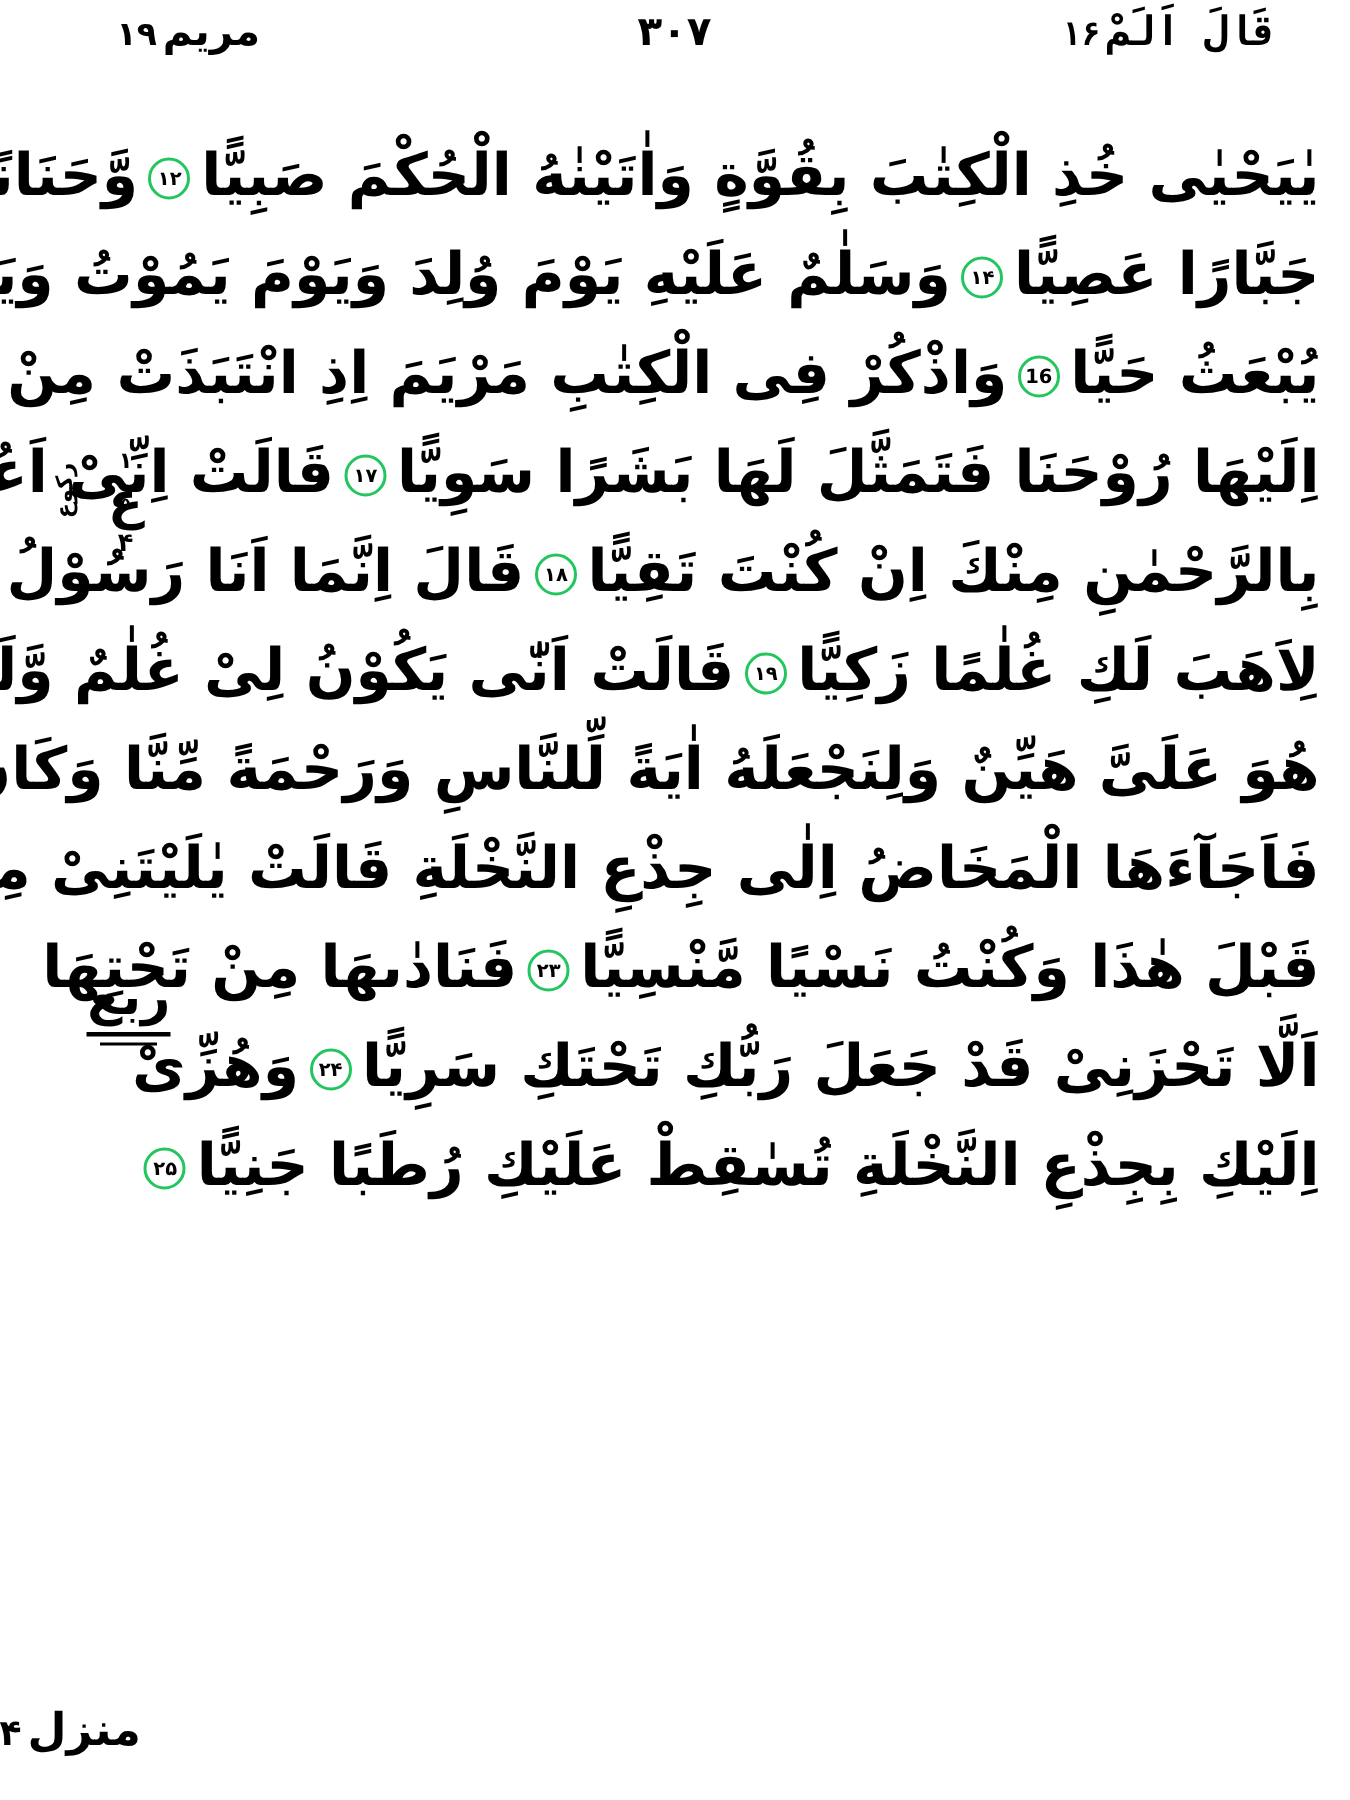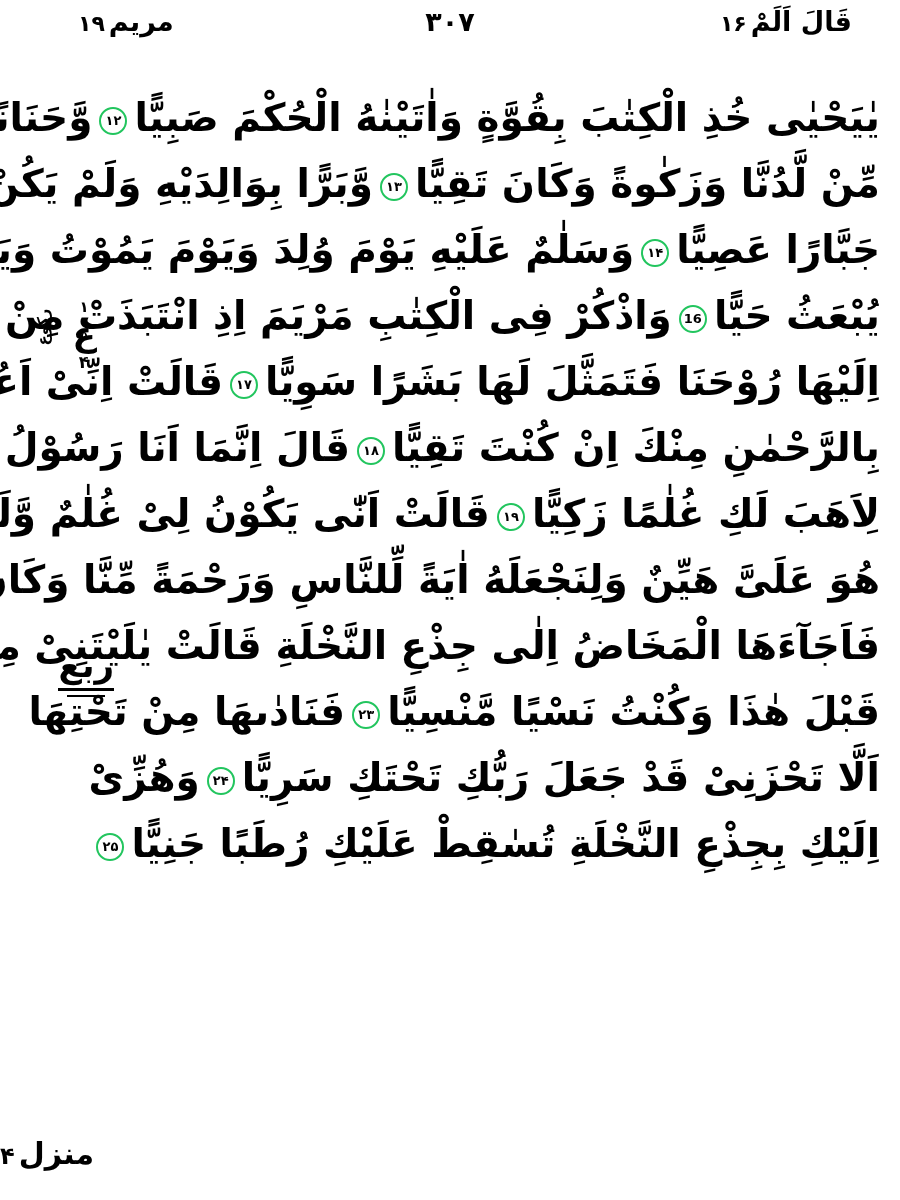--- a/index.html
+++ b/index.html
@@ -12,21 +12,21 @@
     font-family:"DejaVu Sans", sans-serif;
     overflow:hidden;
     direction:rtl;
   }
   
   .hdr-item{
     position:absolute;top:6px;
     font-size:27px;font-weight:700;
     white-space:nowrap;
   }
-  .hdr-juz{right:48px;}
+  .hdr-juz{right:48px;font-family:Liberation Mono, monospace;}
   .hdr-page{left:0;right:0;text-align:center;}
   .hdr-surah{left:78px;}
   .hdr-num{font-size:22px;font-weight:700;margin-right:4px;}
   
   .text-block{
     position:absolute;
     top:86px;right:20px;left:112px;
   }
   .line{
     height:66px;line-height:64px;
@@ -109,21 +109,20 @@
   <div class="side-note">ركوع</div>
 
   <div class="quarter-mark">
     <span>ربع</span>
     <div class="quarter-bar"></div>
     <div class="quarter-bar short"></div>
   </div>
 
   <main class="text-block">
       <div class="line"><span class="vt">يٰيَحْيٰى خُذِ الْكِتٰبَ بِقُوَّةٍ وَاٰتَيْنٰهُ الْحُكْمَ صَبِيًّا</span><span class="ayah">۱۲</span><span class="vt">وَّحَنَانًا</span></div>
-      <div class="line"><span class="vt">مِّنْ لَّدُنَّا وَزَكٰوةً وَكَانَ تَقِيًّا</span><span class="ayah">۱۳</span><span class="vt">وَّبَرًّا بِوَالِدَيْهِ وَلَمْ يَكُنْ</span></div>
       <div class="line"><span class="vt">جَبَّارًا عَصِيًّا</span><span class="ayah">۱۴</span><span class="vt">وَسَلٰمٌ عَلَيْهِ يَوْمَ وُلِدَ وَيَوْمَ يَمُوْتُ وَيَوْمَ</span></div>
       <div class="line"><span class="vt">يُبْعَثُ حَيًّا</span><span class="ayah">16</span><span class="vt">وَاذْكُرْ فِى الْكِتٰبِ مَرْيَمَ اِذِ انْتَبَذَتْ مِنْ اَهْلِهَا</span></div>
       <div class="line"><span class="vt">اِلَيْهَا رُوْحَنَا فَتَمَثَّلَ لَهَا بَشَرًا سَوِيًّا</span><span class="ayah">۱۷</span><span class="vt">قَالَتْ اِنِّىْ اَعُوْذُ</span></div>
       <div class="line"><span class="vt">بِالرَّحْمٰنِ مِنْكَ اِنْ كُنْتَ تَقِيًّا</span><span class="ayah">۱۸</span><span class="vt">قَالَ اِنَّمَا اَنَا رَسُوْلُ رَبِّكِ</span></div>
       <div class="line"><span class="vt">لِاَهَبَ لَكِ غُلٰمًا زَكِيًّا</span><span class="ayah">۱۹</span><span class="vt">قَالَتْ اَنّٰى يَكُوْنُ لِىْ غُلٰمٌ وَّلَمْ</span></div>
       <div class="line"><span class="vt">هُوَ عَلَىَّ هَيِّنٌ وَلِنَجْعَلَهُ اٰيَةً لِّلنَّاسِ وَرَحْمَةً مِّنَّا وَكَانَ</span></div>
       <div class="line"><span class="vt">فَاَجَآءَهَا الْمَخَاضُ اِلٰى جِذْعِ النَّخْلَةِ قَالَتْ يٰلَيْتَنِىْ مِتُّ</span></div>
       <div class="line"><span class="vt">قَبْلَ هٰذَا وَكُنْتُ نَسْيًا مَّنْسِيًّا</span><span class="ayah">۲۳</span><span class="vt">فَنَادٰىهَا مِنْ تَحْتِهَا</span></div>
       <div class="line"><span class="vt">اَلَّا تَحْزَنِىْ قَدْ جَعَلَ رَبُّكِ تَحْتَكِ سَرِيًّا</span><span class="ayah">۲۴</span><span class="vt">وَهُزِّىْ</span></div>
       <div class="line"><span class="vt">اِلَيْكِ بِجِذْعِ النَّخْلَةِ تُسٰقِطْ عَلَيْكِ رُطَبًا جَنِيًّا</span><span class="ayah">۲۵</span></div>

